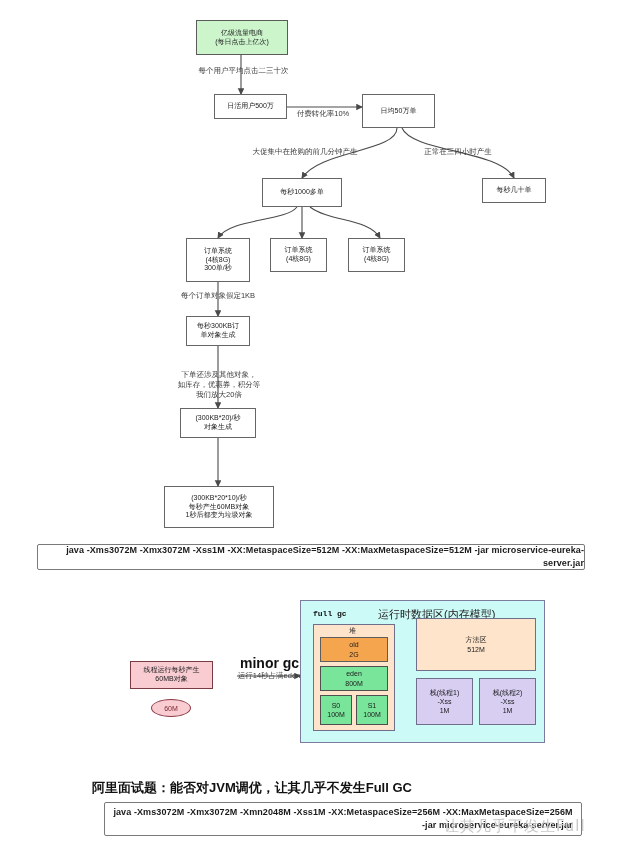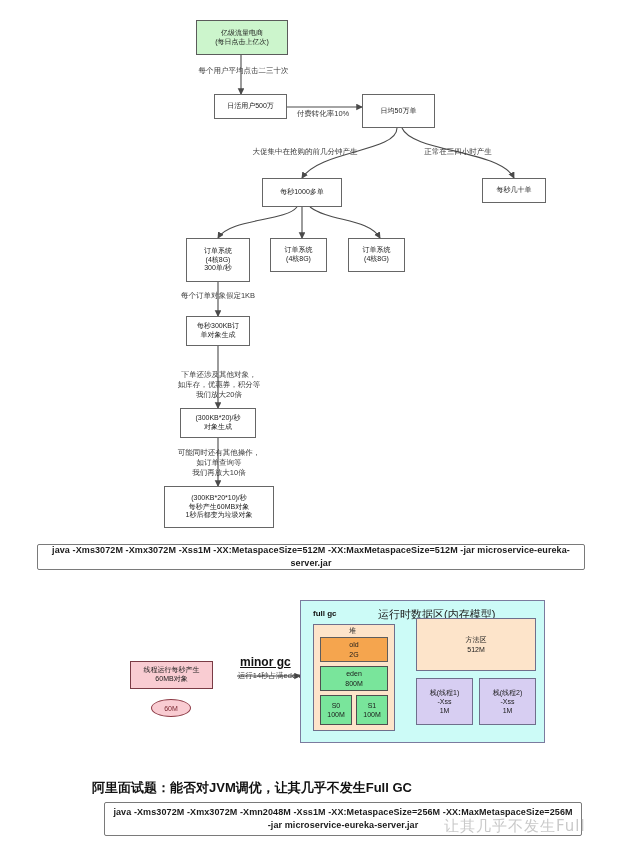--- a/index.html
+++ b/index.html
@@ -16,41 +16,41 @@
   .node.plain{background:#ffffff;border-color:#666;}
   .node.pink{background:#f9ccd2;border-color:#7a3b45;}
   .fs7{font-size:7px;}
 
   .elabel{position:absolute;font-size:7.5px;color:#3a3a3a;white-space:pre-line;
           text-align:center;line-height:1.3;}
 
   
   .cmdbox{position:absolute;box-sizing:border-box;border:1px solid #7a7a7a;border-radius:2px;
           background:#ffffff;display:flex;align-items:center;justify-content:center;
-          text-align:center;font-size:9px;font-weight:bold;letter-spacing:0.1px;line-height:1.45;}
+          text-align:right;font-size:9px;font-weight:bold;letter-spacing:0.1px;line-height:1.45;}
 
   
   .mm-outer{position:absolute;box-sizing:border-box;background:#ccfbf7;border:1px solid #7b7b9e;}
   .mm-title{position:absolute;font-size:11px;color:#222;}
-  .mm-fullgc{position:absolute;font-size:8px;font-weight:bold;color:#111;}
+  .mm-fullgc{position:absolute;font-size:8px;font-weight:bold;color:#111;font-family:Liberation Mono, monospace;}
   .mm-box{position:absolute;box-sizing:border-box;display:flex;align-items:center;
           justify-content:center;text-align:center;white-space:pre-line;line-height:1.3;}
   .heap{background:#fde4ca;border:1px solid #6f6f8c;}
   .old{background:#f5a54e;border:1px solid #5d5d5d;}
   .eden{background:#79e59b;border:1px solid #4f4f4f;}
   .surv{background:#79e59b;border:1px solid #4f4f4f;}
   .method{background:#fde4ca;border:1px solid #6f6f8c;}
   .stack{background:#d7cef2;border:1px solid #6f6f8c;}
   .heaplabel{position:absolute;font-size:7px;color:#222;}
 
   .ellipse{position:absolute;box-sizing:border-box;background:#f9ccd2;border:1px solid #8d3b46;
            border-radius:50%;display:flex;align-items:center;justify-content:center;
            font-size:7px;color:#7a2630;}
 
-  .minorgc{position:absolute;font-size:12px;font-weight:bold;color:#111;text-decoration:underline;}
+  .minorgc{position:absolute;font-size:14px;font-weight:bold;color:#111;}
   .quiz{position:absolute;font-size:13px;font-weight:bold;color:#111;}
   .watermark{position:absolute;font-size:15px;color:#c9c9c9;letter-spacing:1px;
              font-family:"DejaVu Sans",sans-serif;}
 </style>
 </head>
 <body>
 
 <div class="stage">
 
   <svg class="edges" viewBox="0 0 622 841">
@@ -96,23 +96,20 @@
 1秒后都变为垃圾对象</div>
 
   <div class="elabel" style="left:186px;top:66px;width:115px;">每个用户平均点击二三十次</div>
   <div class="elabel" style="left:285px;top:109px;width:76px;">付费转化率10%</div>
   <div class="elabel" style="left:240px;top:147px;width:130px;">大促集中在抢购的前几分钟产生</div>
   <div class="elabel" style="left:408px;top:147px;width:100px;">正常在三四小时产生</div>
   <div class="elabel" style="left:162px;top:291px;width:112px;">每个订单对象假定1KB</div>
   <div class="elabel" style="left:159px;top:362px;width:120px;margin-top:8px;">下单还涉及其他对象，
 如库存，优惠券，积分等
 我们放大20倍</div>
-  <div class="elabel" style="left:159px;top:448px;width:120px;">可能同时还有其他操作，
-如订单查询等
-我们再放大10倍</div>
 
   <div class="cmdbox" style="left:37px;top:544px;width:548px;height:26px;">java -Xms3072M -Xmx3072M -Xss1M -XX:MetaspaceSize=512M -XX:MaxMetaspaceSize=512M  -jar microservice-eureka-server.jar</div>
 
   <div class="mm-outer" style="left:300px;top:600px;width:245px;height:143px;"></div>
   <div class="mm-title" style="left:378px;top:607px;">运行时数据区(内存模型)</div>
   <div class="mm-fullgc" style="left:313px;top:609px;">full gc</div>
 
   <div class="mm-box heap" style="left:313px;top:624px;width:82px;height:107px;"></div>
   <div class="heaplabel" style="left:349px;top:626px;">堆</div>
   <div class="mm-box old fs7" style="left:320px;top:637px;width:68px;height:25px;">old

